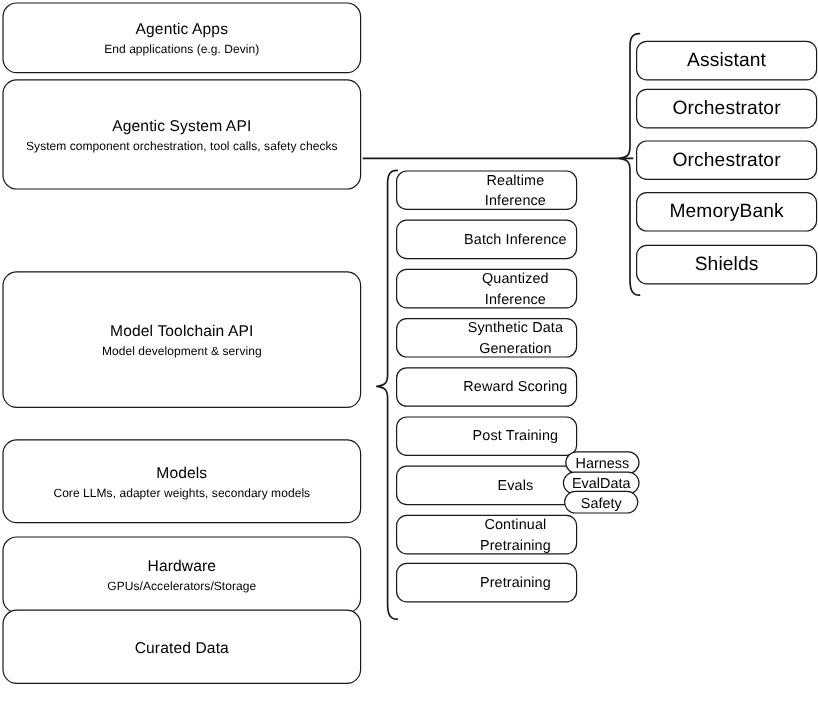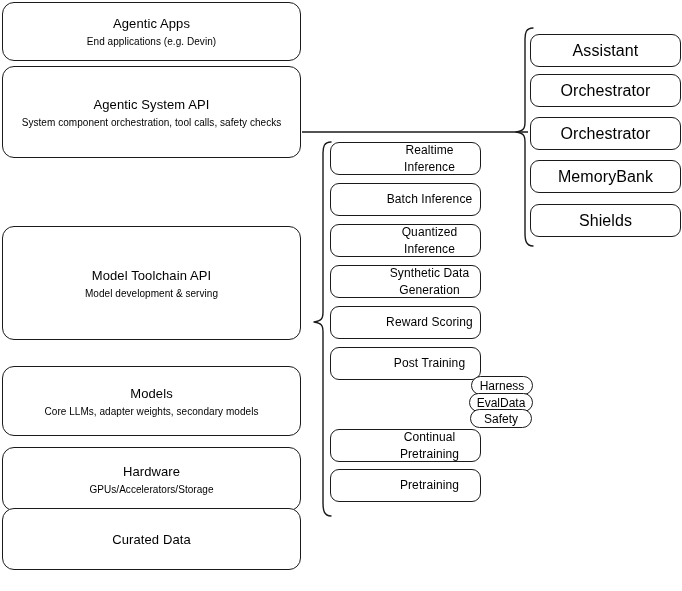--- a/index.html
+++ b/index.html
@@ -151,20 +151,23 @@
   </div>
   <div class="box mid-box" style="top:265px;">
     <div class="title">Synthetic Data Generation</div>
   </div>
   <div class="box mid-box" style="top:306px;">
     <div class="title">Reward Scoring</div>
   </div>
   <div class="box mid-box" style="top:347px;">
     <div class="title">Post Training</div>
   </div>
+  <div class="box mid-box" style="top:388px;">
+    <div class="title">Evals</div>
+  </div>
   <div class="box mid-box" style="top:429px;">
     <div class="title">Continual Pretraining</div>
   </div>
   <div class="box mid-box" style="top:469px;">
     <div class="title">Pretraining</div>
   </div>
 
   <div class="pill" style="left:471px; top:376px; width:62px; height:19px;">Harness</div>
   <div class="pill" style="left:469px; top:393px; width:64px; height:19px;">EvalData</div>
   <div class="pill" style="left:470px; top:409px; width:62px; height:19px;">Safety</div>

